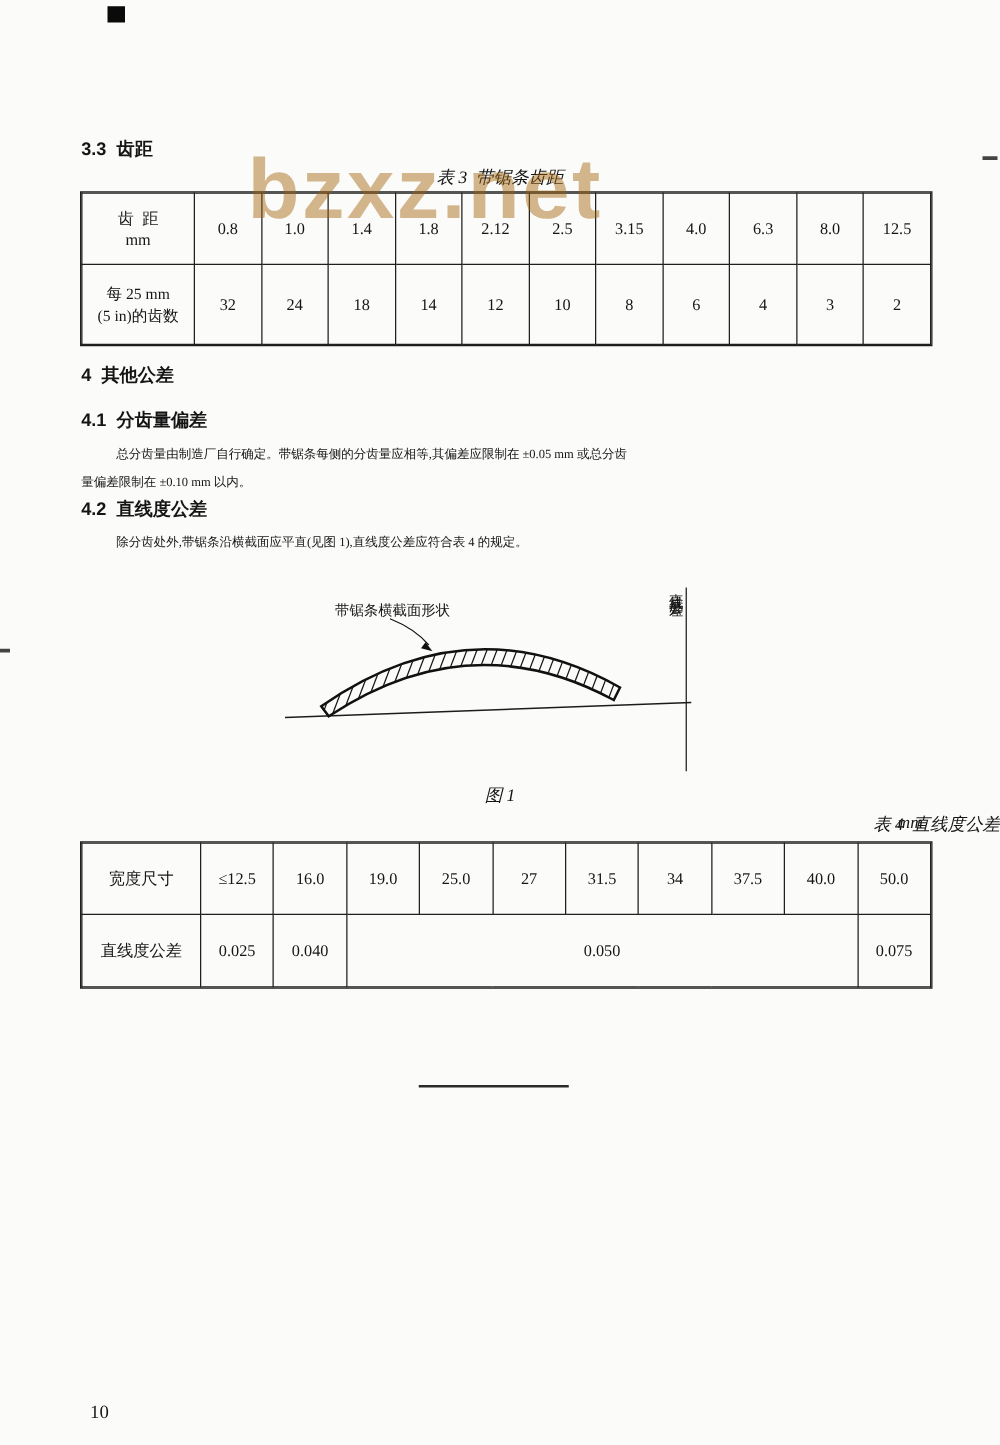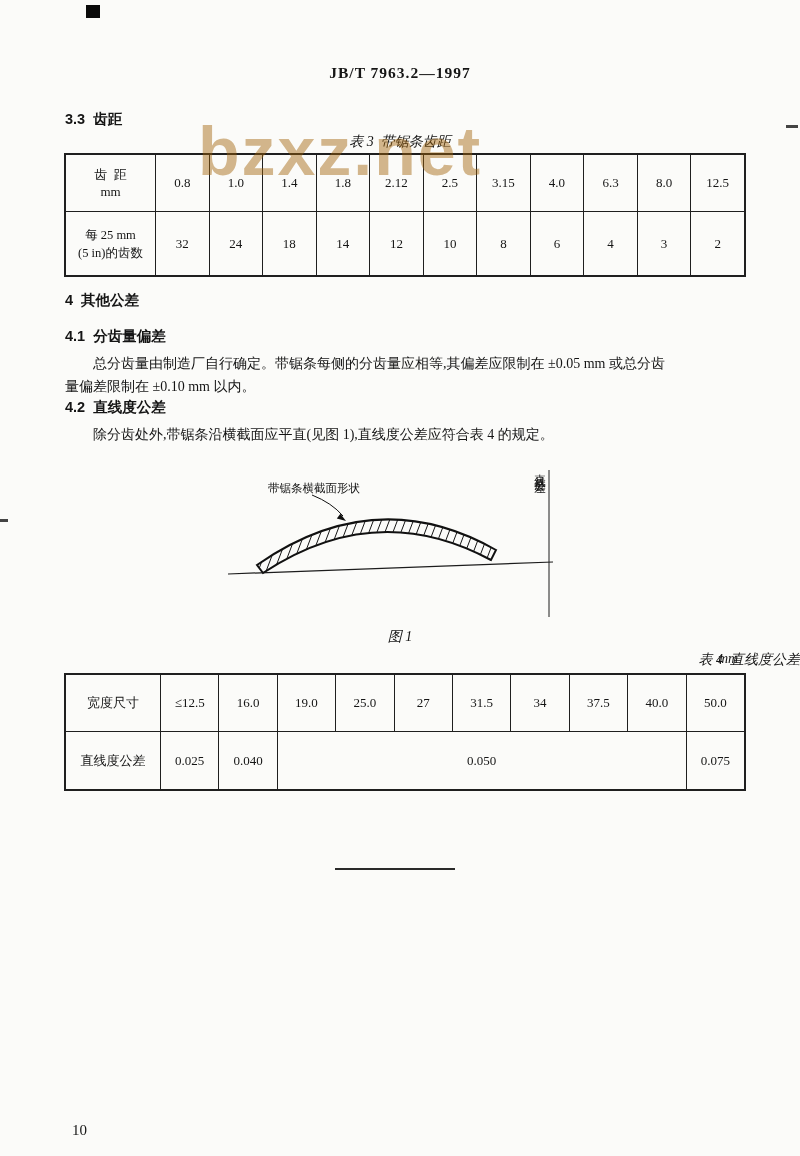--- a/index.html
+++ b/index.html
@@ -1,21 +1,21 @@
 <!DOCTYPE html>
 <html><head>
 <meta charset="utf-8">
 <style>
   * { margin:0; padding:0; box-sizing:border-box; }
   html,body { width:800px; height:1156px; }
   body { background:#e8e8e6; font-family:"Liberation Serif", serif; color:#151515; }
   .page { position:relative; width:800px; height:1156px; background:#fbfbf9; overflow:hidden; }
   .abs { position:absolute; }
   .heading { font-family:"Liberation Sans", sans-serif; font-weight:bold; font-size:14.5px; white-space:pre; }
-  .body-text { font-size:14px; line-height:23px; white-space:pre; }
+  .body-text { font-size:10px; line-height:23px; white-space:pre; }
   .caption { font-size:14px; white-space:pre;font-style:italic; }
   .centered { left:0; width:800px; text-align:center; }
   table { border-collapse:collapse; table-layout:fixed; width:680px; background:transparent; }
   td { border:1px solid #1f1f1f; text-align:center; vertical-align:middle; font-size:13px; padding:0; }
   .t-outer { outline:1px solid #1f1f1f;padding-left:24px; }
   .hdr2 { font-size:12.5px; line-height:18px; }
   .watermark {
     font-family:"Liberation Sans", sans-serif; font-weight:bold;
     font-size:68px; letter-spacing:2px; color:#a16207; opacity:0.45;
     pointer-events:none; white-space:pre;
@@ -26,21 +26,20 @@
 </style>
 </head>
 <body>
 
 <div class="page">
 
   <div class="abs" style="left:86px; top:5px; width:14px; height:13px; background:#0a0a0a;"></div>
   <div class="abs tick" style="left:786px; top:125px; width:12px; height:3px;"></div>
   <div class="abs tick" style="left:0px; top:519px; width:8px; height:3px;"></div>
 
-  <div class="abs centered" style="top:64px; font-weight:bold; font-size:15.5px; letter-spacing:1px;">JB/T 7963.2—1997</div>
 
   <div class="abs heading" style="left:65px; top:110px;">3.3  齿距</div>
 
   <div class="abs centered caption" style="top:133px;">表 3  带锯条齿距</div>
 
   <table class="abs t-outer" style="left:65px; top:154px;">
     <colgroup>
       <col style="width:90px">
         <col>
         <col>

